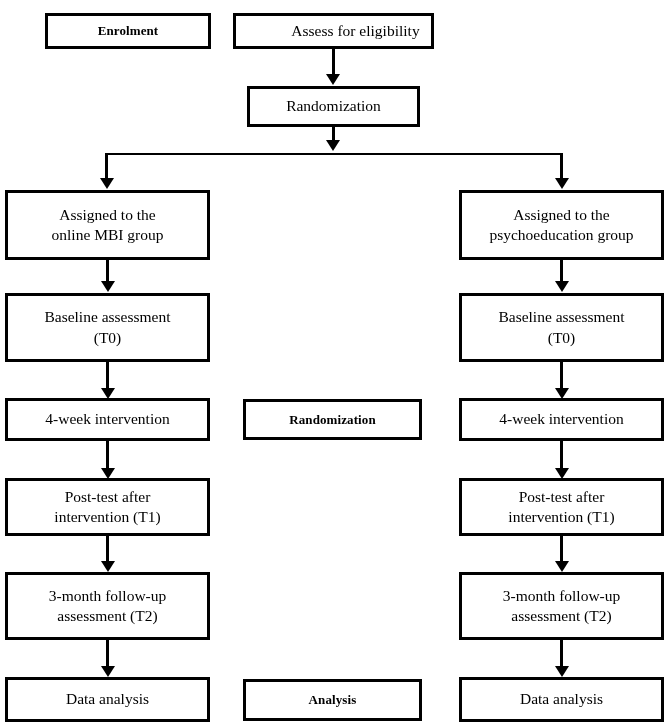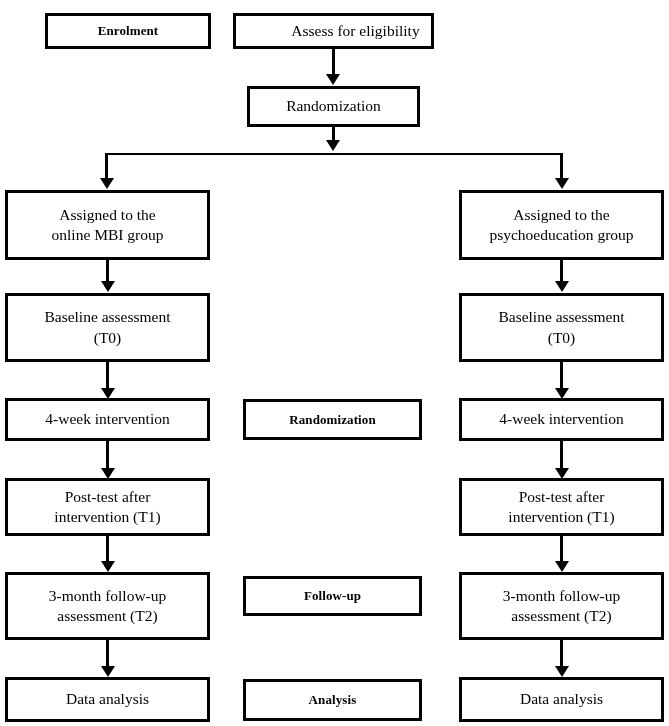--- a/index.html
+++ b/index.html
@@ -119,21 +119,20 @@
 
   <div class="box" style="left:459px; top:478px; width:205px; height:58px;">Post-test after
 intervention (T1)</div>
 
   <div class="line vline" style="left:106px; top:536px; width:3px; height:27px;"></div>
   <div class="arrowhead" style="left:101px; top:561px;"></div>
 
   <div class="line vline" style="left:560px; top:536px; width:3px; height:27px;"></div>
   <div class="arrowhead" style="left:555px; top:561px;"></div>
 
-  <div class="box stage" style="left:243px; top:576px; width:179px; height:40px;">Follow-up</div>
 
   <div class="box" style="left:5px; top:572px; width:205px; height:68px;">3-month follow-up
 assessment (T2)</div>
 
   <div class="box" style="left:459px; top:572px; width:205px; height:68px;">3-month follow-up
 assessment (T2)</div>
 
   <div class="line vline" style="left:106px; top:640px; width:3px; height:28px;"></div>
   <div class="arrowhead" style="left:101px; top:666px;"></div>
 

